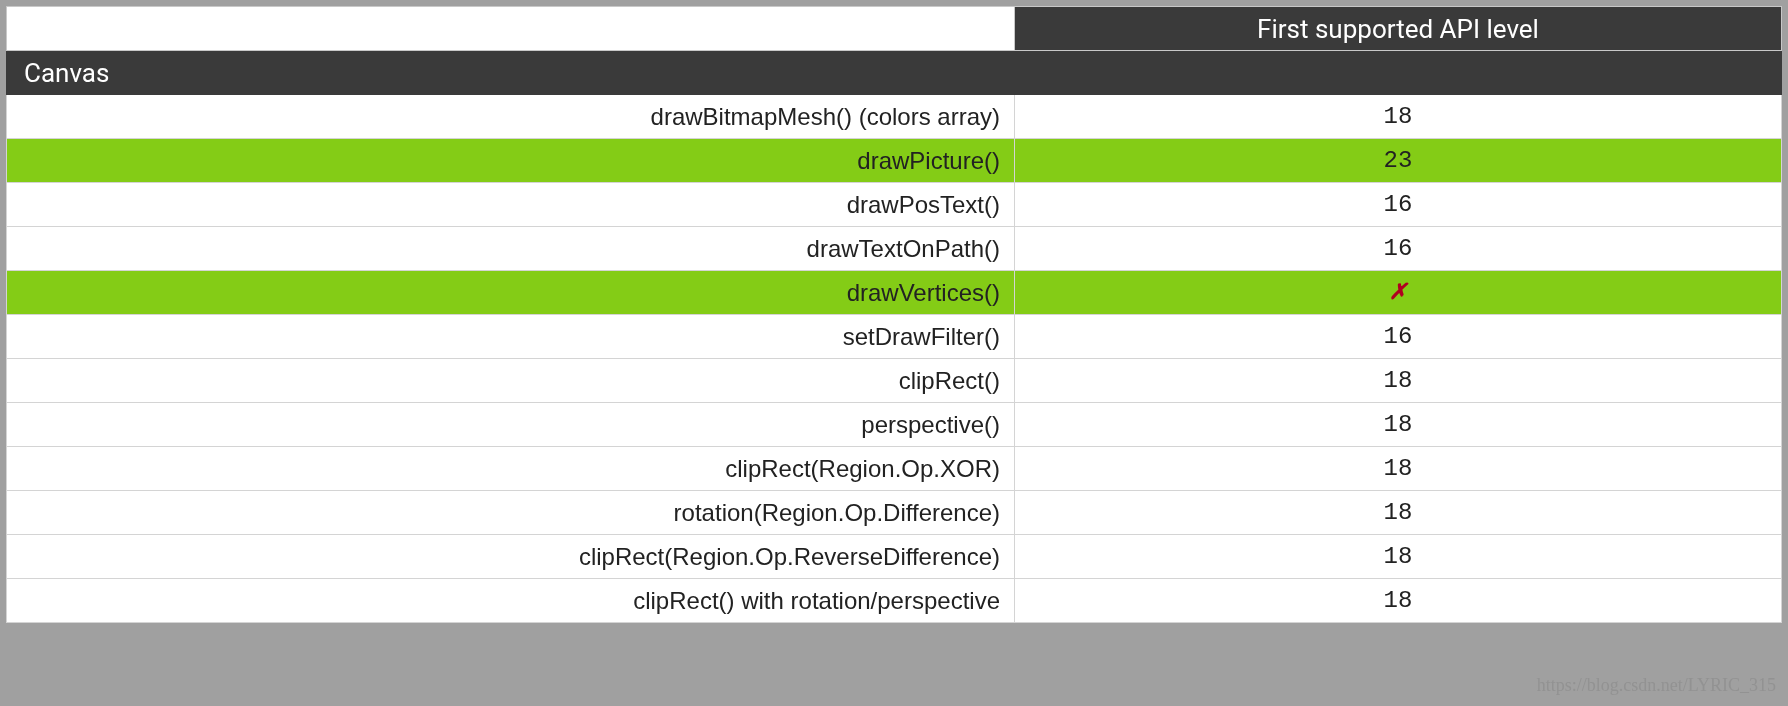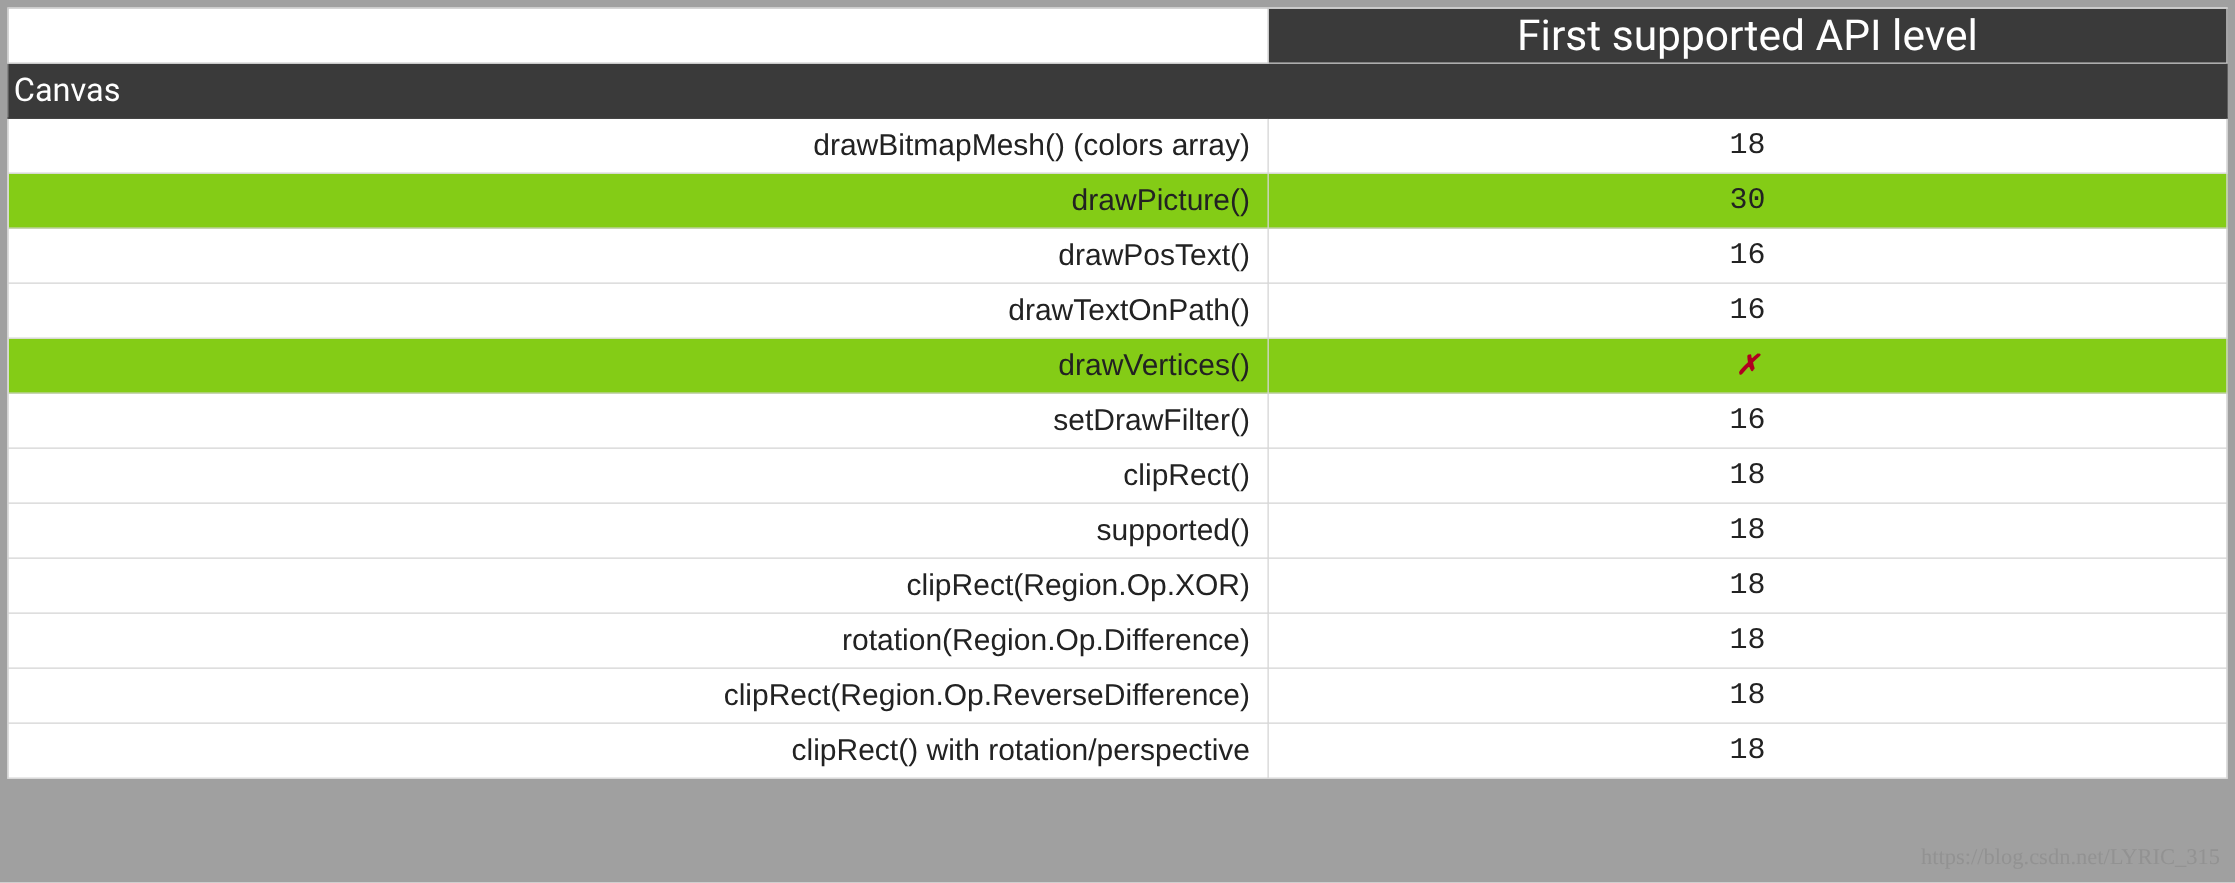--- a/index.html
+++ b/index.html
@@ -20,30 +20,30 @@
   }
   .header-row td {
     border: 1px solid #c8c8c8;
   }
   .header-row .col-method {
     background: #ffffff;
   }
   .header-row .col-api {
     background: #3a3a3a;
     color: #ffffff;
-    font-size: 34px;
+    font-size: 26px;
     font-weight: 400;
     text-align: center;
   }
   .section-row td {
     background: #3a3a3a;
     color: #ffffff;
     font-size: 26px;
     font-weight: 400;
-    padding-left: 4px;
+    padding-left: 17px;
     text-align: left;
     border: 1px solid #3a3a3a;
   }
   .data-row td {
     border: 1px solid #d4d4d4;
     font-size: 24px;
     color: #222222;
   }
   .data-row .col-method {
     font-family: Liberation Sans, sans-serif;
@@ -85,21 +85,21 @@
     </tr>
     <tr class="section-row">
       <td colspan="2">Canvas</td>
     </tr>
   <tr class="data-row">
         <td class="col-method">drawBitmapMesh() (colors array)</td>
         <td class="col-api"><span>18</span></td>
       </tr>
       <tr class="data-row alt">
         <td class="col-method">drawPicture()</td>
-        <td class="col-api"><span>30</span></td>
+        <td class="col-api"><span>23</span></td>
       </tr>
       <tr class="data-row">
         <td class="col-method">drawPosText()</td>
         <td class="col-api"><span>16</span></td>
       </tr>
       <tr class="data-row">
         <td class="col-method">drawTextOnPath()</td>
         <td class="col-api"><span>16</span></td>
       </tr>
       <tr class="data-row alt">
@@ -108,21 +108,21 @@
       </tr>
       <tr class="data-row">
         <td class="col-method">setDrawFilter()</td>
         <td class="col-api"><span>16</span></td>
       </tr>
       <tr class="data-row">
         <td class="col-method">clipRect()</td>
         <td class="col-api"><span>18</span></td>
       </tr>
       <tr class="data-row">
-        <td class="col-method">supported()</td>
+        <td class="col-method">perspective()</td>
         <td class="col-api"><span>18</span></td>
       </tr>
       <tr class="data-row">
         <td class="col-method">clipRect(Region.Op.XOR)</td>
         <td class="col-api"><span>18</span></td>
       </tr>
       <tr class="data-row">
         <td class="col-method">rotation(Region.Op.Difference)</td>
         <td class="col-api"><span>18</span></td>
       </tr>

